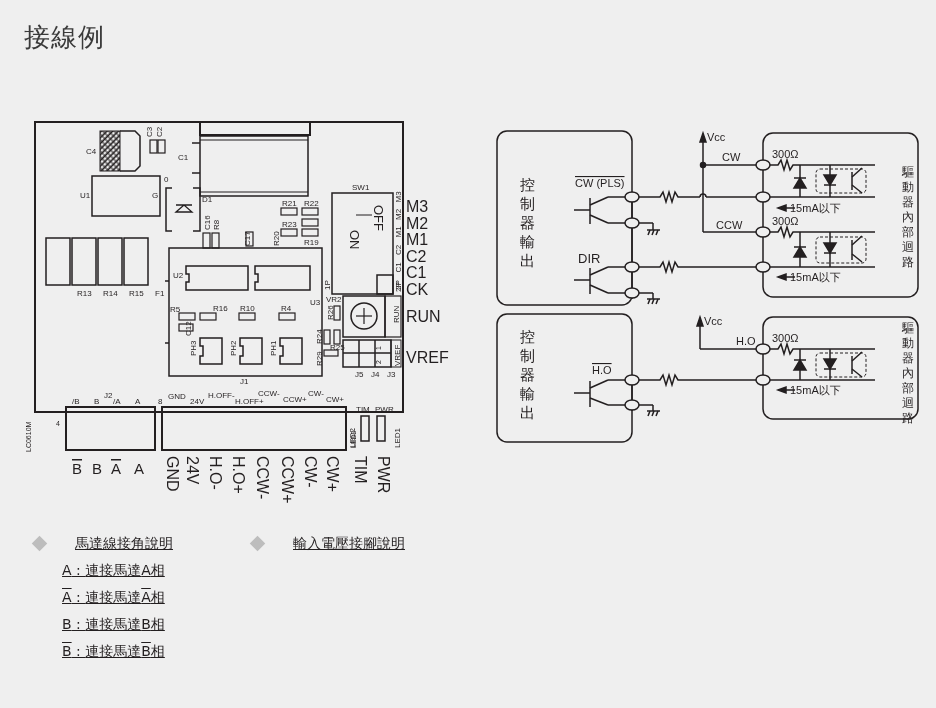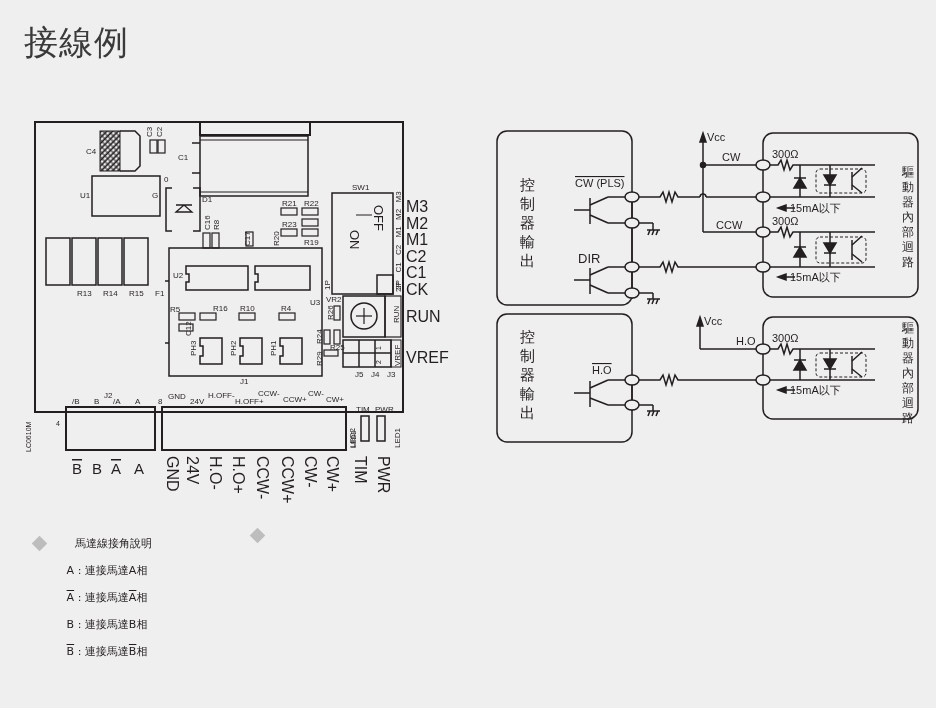--- a/index.html
+++ b/index.html
@@ -1,20 +1,20 @@
 <!DOCTYPE html>
 <html><head>
 <meta charset="utf-8">
 <style>
   html,body{margin:0;padding:0;}
   body{width:936px;height:708px;background:#efefef;position:relative;overflow:hidden;
        font-family:"DejaVu Sans",sans-serif;color:#231f20;}
-  .title{position:absolute;left:24px;top:20px;font-size:34px;color:#3a3a3a;letter-spacing:1px;text-align:right;}
+  .title{position:absolute;left:24px;top:20px;font-size:26px;color:#3a3a3a;letter-spacing:1px;text-align:right;}
   svg{position:absolute;left:0;top:0;}
-  .sec{position:absolute;font-size:11px;color:#231f20;line-height:27px;}
+  .sec{position:absolute;font-size:14px;color:#231f20;line-height:27px;text-decoration:underline;}
   .sec .head{display:flex;align-items:center;gap:0;}
   .diamond{display:inline-block;width:11px;height:11px;background:#bdbdbd;transform:rotate(45deg);margin-right:30px;}
   .row{white-space:nowrap;}
   .ol{text-decoration:overline;}
 </style>
 </head>
 <body>
 
 <div class="title">接線例</div>
 
@@ -360,26 +360,27 @@
     <text x="790" y="281">15mA以下</text>
     <text x="790" y="394">15mA以下</text>
   </g>
 </svg>
 
 <div class="sec" style="left:34px;top:530px;">
   <div class="head">
       <span class="diamond"></span>
       <span>馬達線接角說明</span>
     </div>
-  <div id="motor-rows" style="padding-left:28px;text-align:center;">
+  <div id="motor-rows" style="padding-left:28px;">
       <div class="row"><span class="">A</span><span> : </span><span>連接馬達</span><span class="">A</span><span>相</span></div>
       <div class="row"><span class="ol">A</span><span> : </span><span>連接馬達</span><span class="ol">A</span><span>相</span></div>
       <div class="row"><span class="">B</span><span> : </span><span>連接馬達</span><span class="">B</span><span>相</span></div>
       <div class="row"><span class="ol">B</span><span> : </span><span>連接馬達</span><span class="ol">B</span><span>相</span></div>
     </div>
 </div>
 <div class="sec" style="left:252px;top:530px;">
   <div class="head">
       <span class="diamond"></span>
+      <span>輸入電壓接腳說明</span>
     </div>
   <div id="power-rows" style="padding-left:20px;">
     </div>
 </div>
 
 </body></html>

